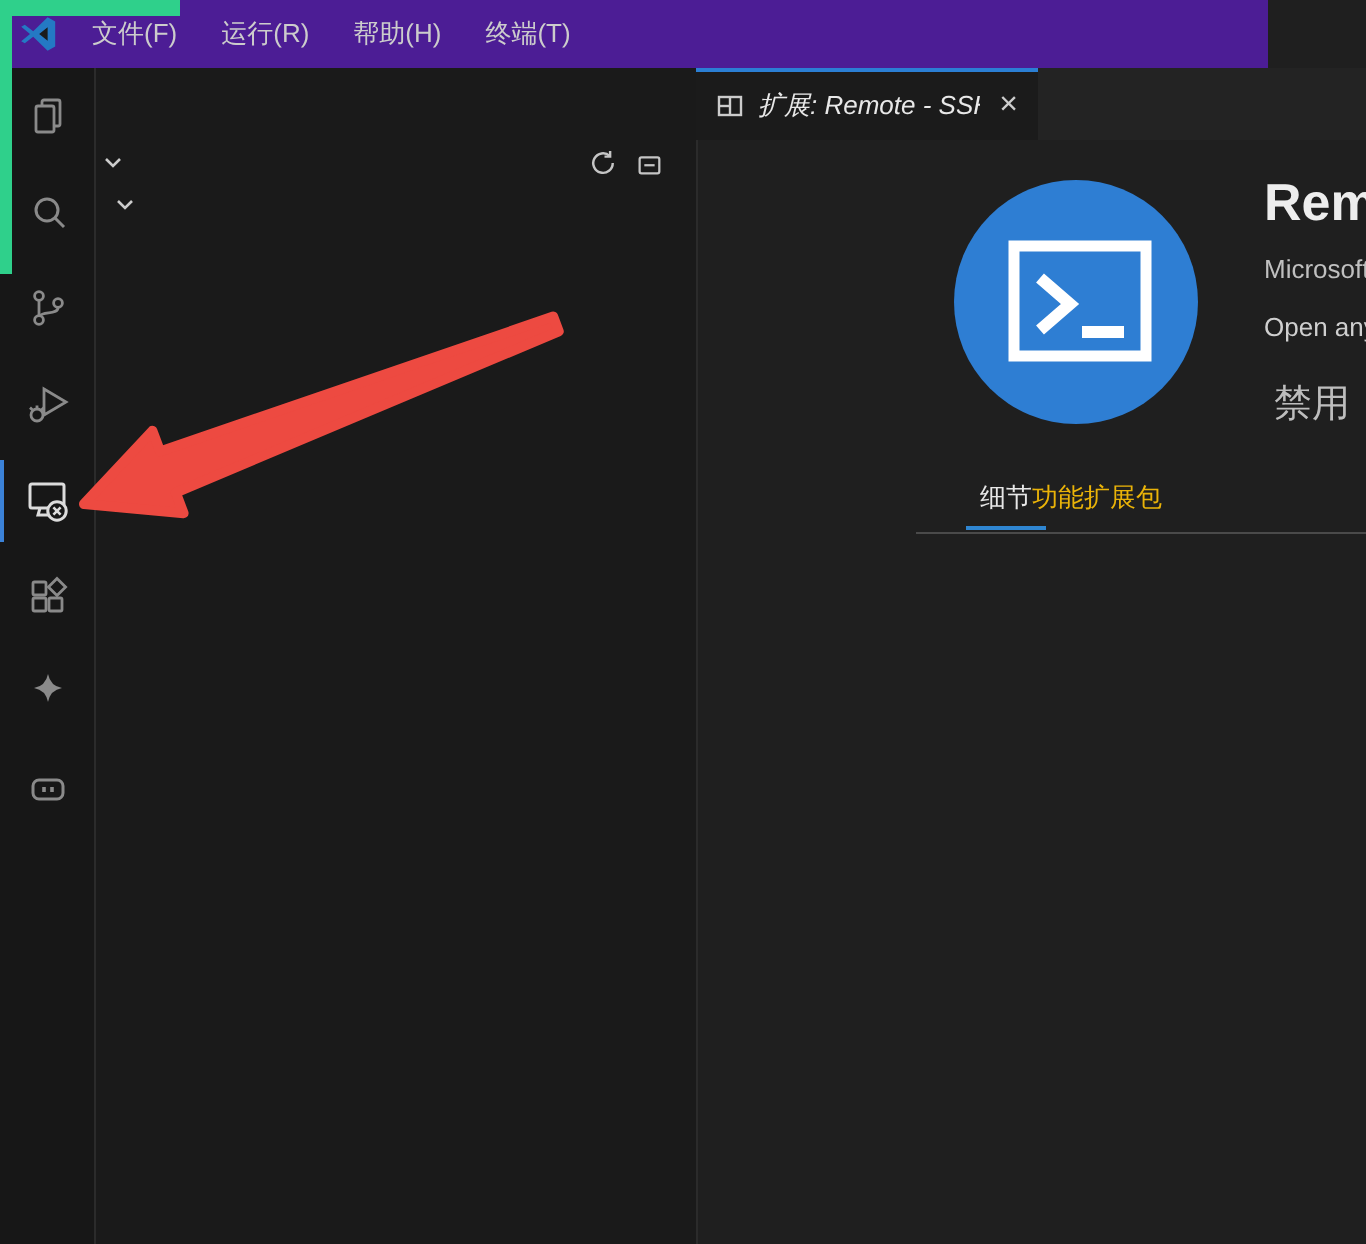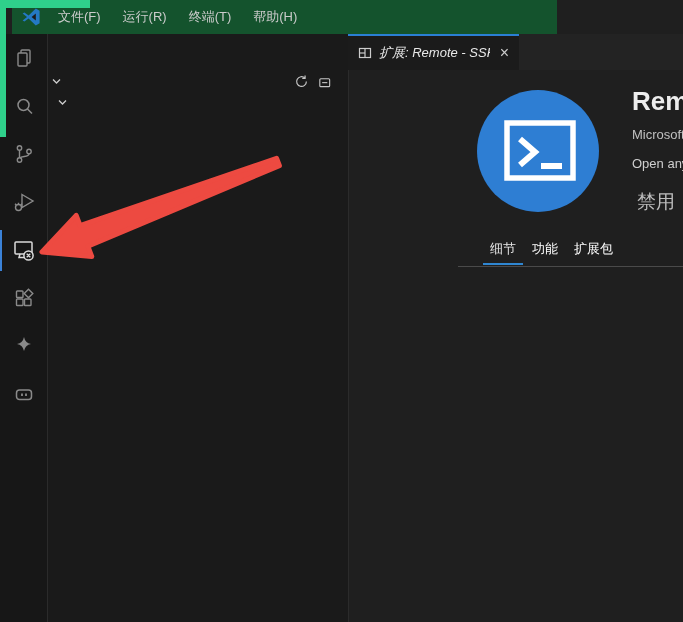--- a/index.html
+++ b/index.html
@@ -1,20 +1,20 @@
 <!DOCTYPE html>
 <html><head>
 <meta charset="utf-8">
 <style>
   html,body{margin:0;padding:0;background:#101010;}
   body{font-family:"Liberation Sans","DejaVu Sans",sans-serif;overflow:hidden;}
   #app{position:relative;width:683px;height:622px;background:#1f1f1f;overflow:hidden;}
   .abs{position:absolute;}
   
-  #titlebar{left:12px;top:0;width:545px;height:34px;background:#14532d;display:flex;align-items:center;z-index:5;}
+  #titlebar{left:0;top:0;width:634px;height:34px;background:#4c1d95;display:flex;align-items:center;z-index:5;}
   .menu-item{color:#cccccc;font-size:13px;padding:0 6px;margin:0 5px;line-height:34px;cursor:default;white-space:nowrap;}
   #vscode-logo{width:20px;height:20px;margin:0 6px 0 9px;flex:0 0 auto;}
   
   #activitybar{left:0;top:34px;width:47px;height:588px;background:#171717;border-right:1px solid #2b2b2b;z-index:4;}
   .ab-slot{position:absolute;left:0;width:47px;height:48px;display:flex;align-items:center;justify-content:center;}
   .ab-slot svg{display:block;}
   #active-pill{left:0;top:230px;width:2px;height:41px;background:#3b82d8;z-index:6;}
   
   #sidebar{left:48px;top:34px;width:300px;height:588px;background:#1a1a1a;border-right:1px solid #2b2b2b;z-index:3;}
   #sidebar-title{left:58px;top:45px;font-size:13px;color:#c5c5c5;white-space:nowrap;}
@@ -29,44 +29,44 @@
   #tab-active{left:348px;top:34px;width:171px;height:36px;background:#1b1b1b;border-top:2px solid #2b7fd4;box-sizing:border-box;display:flex;align-items:center;padding:0 8px 0 10px;z-index:4;cursor:pointer;}
   #tab-label{color:#e8e8e8;font-size:13px;font-style:italic;margin:0 8px 0 7px;white-space:nowrap;flex:1;overflow:hidden;}
   #tab-close{color:#cccccc;font-size:16px;line-height:16px;cursor:pointer;padding:0 2px;}
   #editor{left:348px;top:70px;width:335px;height:552px;background:#1f1f1f;z-index:2;}
   
   #ext-icon-circle{left:477px;top:90px;width:122px;height:122px;border-radius:50%;background:#2e7ed3;z-index:3;}
   #ext-name{left:632px;top:86px;font-size:26px;font-weight:600;color:#ededed;white-space:nowrap;z-index:3;}
   #ext-publisher{left:632px;top:127px;font-size:13px;color:#c0c0c0;white-space:nowrap;z-index:3;}
   #ext-desc{left:632px;top:156px;font-size:13px;color:#cfcfcf;white-space:nowrap;z-index:3;}
   #ext-disable{left:637px;top:189px;font-size:19px;color:#bdbdbd;white-space:nowrap;cursor:pointer;z-index:3;}
-  #ext-nav{left:490px;top:240px;display:flex;gap:16px;z-index:3;}
-  .ext-nav-item{font-size:13px;color:#ffffff;white-space:nowrap;cursor:pointer;}
+  #ext-nav{left:490px;top:240px;display:flex;gap:0;z-index:3;}
+  .ext-nav-item{font-size:13px;color:#eab308;white-space:nowrap;cursor:pointer;}
   .ext-nav-item.active{color:#e7e7e7;}
   #ext-nav-underline{left:483px;top:263px;width:40px;height:2px;background:#2f86d1;z-index:3;}
   #ext-divider{left:458px;top:266px;width:225px;height:1px;background:#4a4a4a;z-index:3;}
   
   #green-top{left:0;top:0;width:90px;height:8px;background:#2fd08b;z-index:60;}
   #green-left{left:0;top:0;width:6px;height:137px;background:#2fd08b;z-index:60;}
   #arrow-overlay{left:0;top:0;width:683px;height:622px;pointer-events:none;z-index:50;}
 </style>
 </head>
 <body>
 
 <div id="app">
 
   <div id="titlebar" class="abs">
     <svg id="vscode-logo" viewBox="0 0 100 100">
       <path d="M74 8 L38 43 L17 27 L8 32 L30 50 L8 68 L17 73 L38 57 L74 92 L93 81 V19 Z" fill="#2479c4"></path>
       <path d="M74 33 L53 50 L74 67 Z" fill="#1b1b1b"></path>
     </svg>
     <span class="menu-item">文件(F)</span>
     <span class="menu-item">运行(R)</span>
+    <span class="menu-item">帮助(H)</span>
     <span class="menu-item">终端(T)</span>
-    <span class="menu-item">帮助(H)</span>
   </div>
 
   <div id="activitybar" class="abs">
     <div class="ab-slot" style="top:0">
       <svg width="24" height="24" viewBox="0 0 24 24" fill="none" stroke="#8a8a8a" stroke-width="1.4">
         <rect x="9" y="4" width="9" height="13" rx="1"></rect>
         <rect x="6" y="7" width="9" height="13" rx="1" fill="#171717"></rect>
       </svg>
     </div>
     <div class="ab-slot" style="top:48px">

